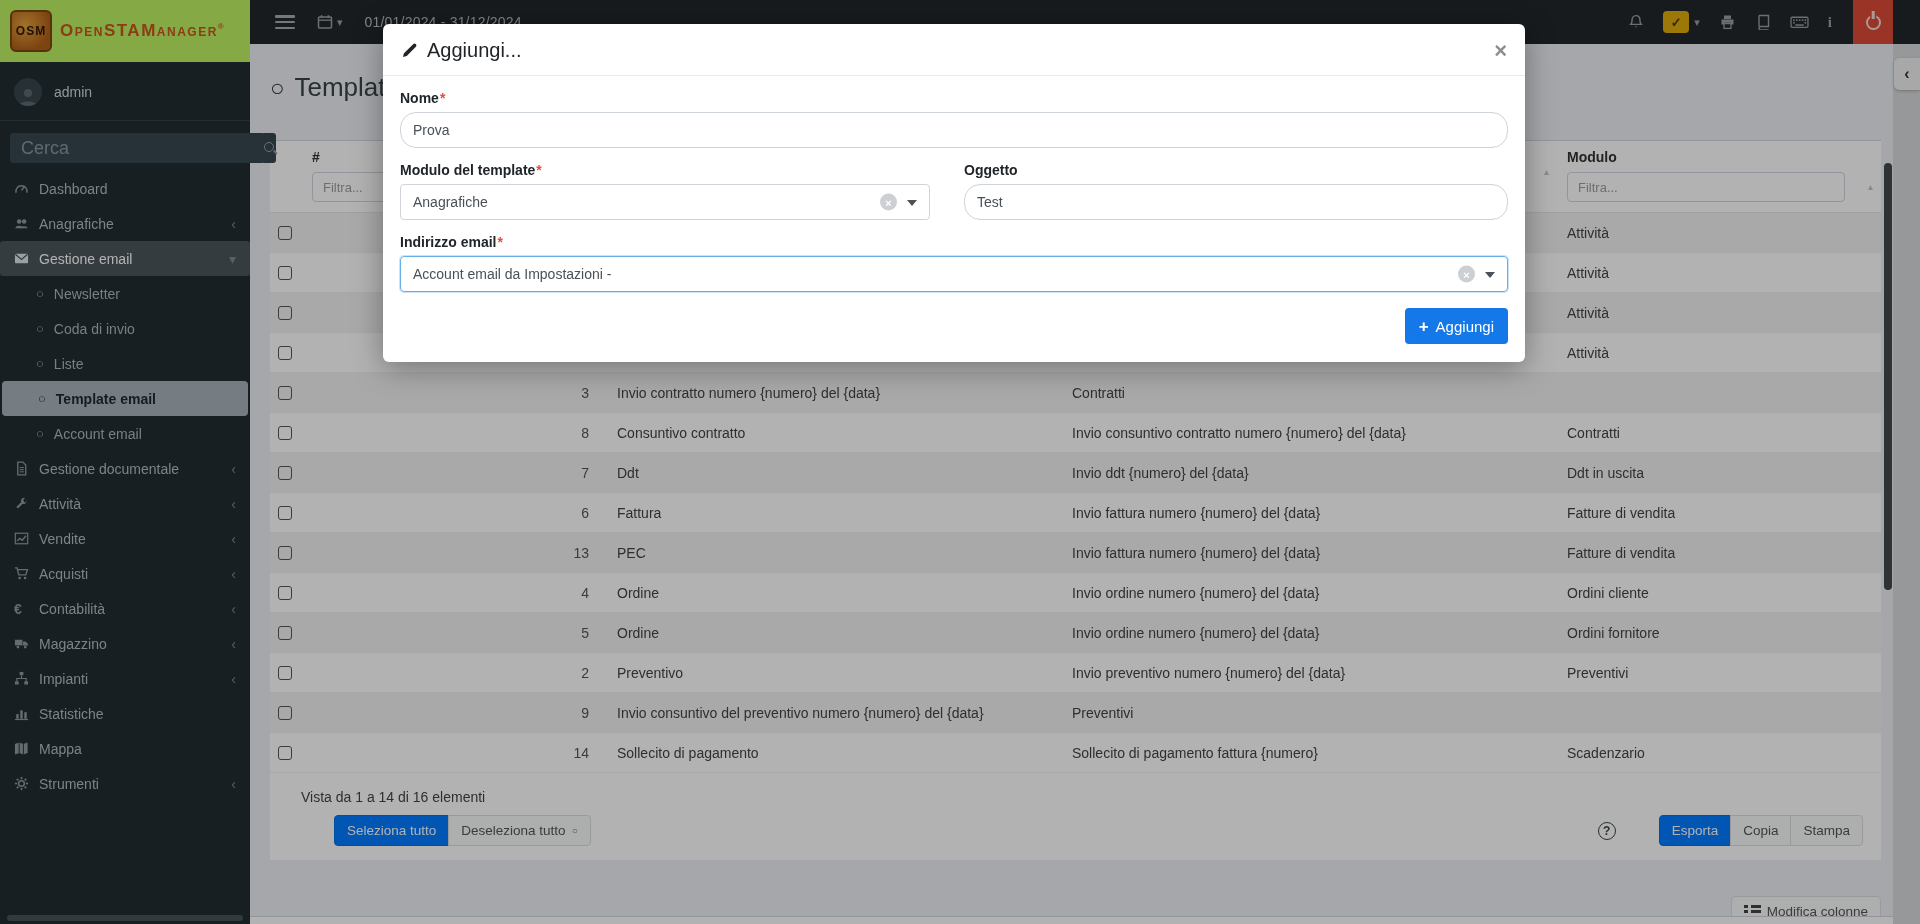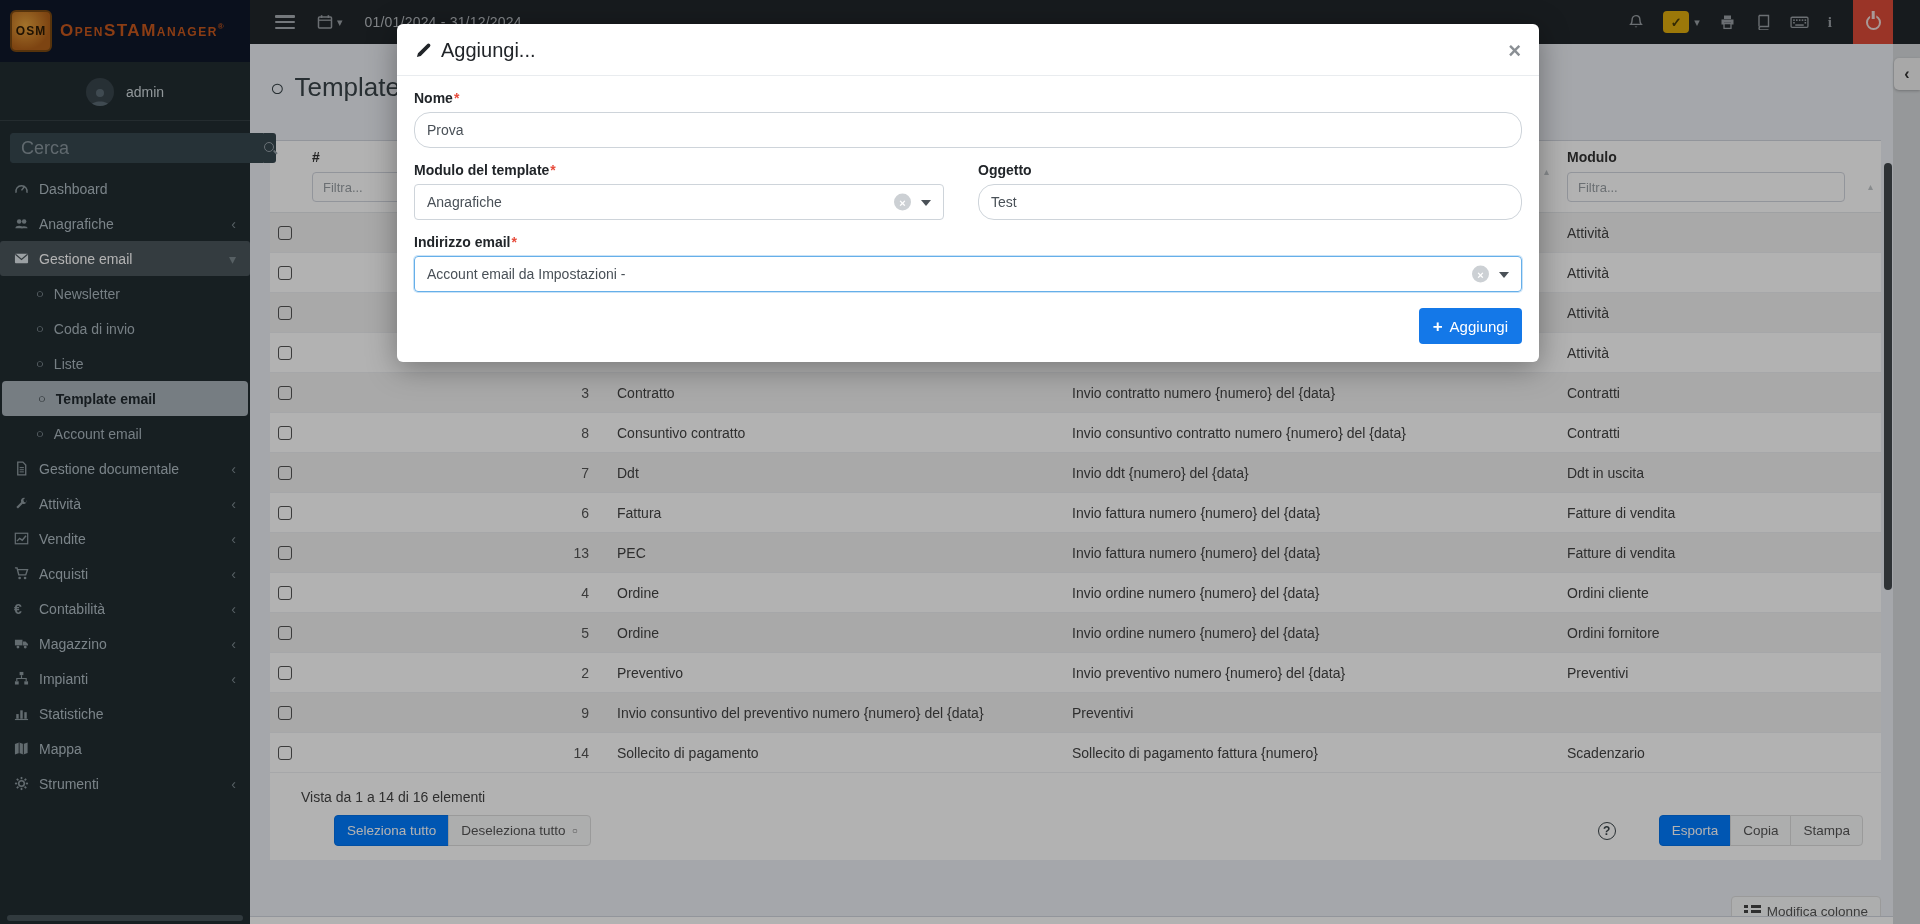--- a/index.html
+++ b/index.html
@@ -18,25 +18,25 @@
   .caret { color:#9aa0a5; font-size:11px; }
   .tb-date { color:#b9bec3; font-size:14px; letter-spacing:.2px; }
   .tb-right { position:absolute; right:27px; top:0; height:44px; display:flex; align-items:center; gap:19px; }
   .badge-btn { background:#e0ac0e; border-radius:4px; width:26px; height:22px; display:flex; align-items:center; justify-content:center; color:#493c07; font-weight:bold; font-size:13px; }
   .power-btn { width:40px; height:44px; background:#dd4b39; display:flex; align-items:center; justify-content:center; }
   .power-glyph { position:relative; width:15px; height:15px; border:2.4px solid #f2dcd9; border-radius:50%; }
   .power-glyph::after { content:""; position:absolute; left:50%; top:-6px; transform:translateX(-50%); width:2.6px; height:8px; background:#f2dcd9; box-shadow:0 0 0 1.6px #dd4b39; }
   svg.ico { display:block; }
 
   
-  .logo { height:62px; display:flex; align-items:center; padding-left:10px; gap:8px; background:#0f172a; }
+  .logo { height:62px; display:flex; align-items:center; padding-left:10px; gap:8px; background:#bef264; }
   .gear-badge { width:42px; height:42px; border-radius:6px; background:radial-gradient(circle at 35% 35%, #e8a33d, #b4621a 70%); display:flex; align-items:center; justify-content:center; color:#2b1a05; font-weight:bold; font-size:12px; letter-spacing:1px; border:2px solid #7c4a12; }
   .brand-name { color:#c8581d; font-weight:bold; font-size:17px; letter-spacing:1.5px; font-variant:small-caps; }
   .brand-name sup { font-size:8px; }
-  .user-row { display:flex; align-items:center; gap:12px; padding:16px 14px 14px; border-bottom:1px solid #343f44;justify-content:center; }
+  .user-row { display:flex; align-items:center; gap:12px; padding:16px 14px 14px; border-bottom:1px solid #343f44; }
   .avatar { width:28px; height:28px; border-radius:50%; background:#39454c; display:flex; align-items:flex-end; justify-content:center; overflow:hidden; }
   .user-name { color:#cfd8dc; font-size:14px; }
   .side-search { display:flex; margin:12px 10px 8px; }
   .side-search input { flex:1; height:30px; background:#374850; border:1px solid #374850; border-radius:3px 0 0 3px; color:#ccc; padding:0 10px; font-size:18px; outline:none; }
   .side-search input::placeholder { color:#8a979e; }
   .side-search button { width:34px; height:30px; background:#374850; border:none; border-radius:0 3px 3px 0; display:flex; align-items:center; justify-content:center; cursor:pointer; }
   .mag { position:relative; width:12px; height:12px; }
   .mag::before { content:""; position:absolute; left:0; top:0; width:8px; height:8px; border:1.8px solid #97a2a8; border-radius:50%; }
   .mag::after { content:""; position:absolute; left:8.5px; top:8.5px; width:4.5px; height:1.8px; background:#97a2a8; transform:rotate(45deg); border-radius:1px; }
   .nav { margin-top:4px; }
@@ -84,21 +84,21 @@
   .page-footer { position:absolute; left:250px; top:916px; width:1643px; height:30px; background:#fff; border-top:1px solid #d2d6de; padding:2px 0 0 30px; }
   .page-footer a { color:#3c8dbc; font-weight:bold; font-size:13px; text-decoration:none; }
 
   
   .vtrack { position:absolute; right:0; top:44px; width:27px; height:880px; background:#d7dadd; z-index:5; }
   .vthumb { position:absolute; right:28px; top:163px; width:8px; height:427px; background:#43484c; border-radius:4px; z-index:6; }
   .side-tab { position:absolute; right:0; top:58px; width:26px; height:32px; background:#f1f1f1; border-radius:5px 0 0 5px; display:flex; align-items:center; justify-content:center; color:#333; font-size:16px; font-weight:bold; z-index:6; box-shadow:0 1px 3px rgba(0,0,0,.25); }
 
   
   .backdrop { position:absolute; inset:0; background:rgba(0,0,0,.3); z-index:800; }
-  .modal { position:absolute; left:397px; top:24px; width:1142px; min-height:322px; background:#fff; border-radius:6px; box-shadow:0 6px 30px rgba(0,0,0,.35); z-index:900; }
+  .modal { position:absolute; left:383px; top:24px; width:1142px; min-height:322px; background:#fff; border-radius:6px; box-shadow:0 6px 30px rgba(0,0,0,.35); z-index:900; }
   .modal-head { display:flex; align-items:center; padding:15px 18px 13px; border-bottom:1px solid #e9ecef; }
   .modal-title { font-size:20px; color:#212529; display:flex; align-items:center; gap:9px; }
   .modal-close { margin-left:auto; font-size:22px; color:#8a8f94; font-weight:bold; line-height:1; cursor:pointer; }
   .modal-body { padding:14px 17px 18px; }
   .f-label { font-size:14px; font-weight:bold; color:#212529; margin-bottom:6px; display:block; }
   .req { color:#e74c3c; margin-left:1px; }
   .f-input { width:100%; height:36px; border:1px solid #ced4da; border-radius:16px; padding:0 12px; font-size:14px; color:#495057; outline:none; }
   .two-col { display:grid; grid-template-columns:530px 1fr; column-gap:34px; margin-top:14px; }
   .sel2 { position:relative; width:100%; height:36px; border:1px solid #ced4da; border-radius:4px; display:flex; align-items:center; padding:0 58px 0 12px; font-size:14px; color:#495057; cursor:pointer; }
   .sel2.focus { border-color:#66afe9; box-shadow:0 0 0 1px rgba(102,175,233,.35); }
@@ -385,21 +385,20 @@
     <div class="trow">
         <span class="cbx"></span>
         <span class="cell id">12</span>
         <span class="cell">Sede intervento</span>
         <span class="cell">Intervento numero {numero} del {data} {data}</span>
         <span class="cell">Attività</span>
       </div>
     <div class="trow">
         <span class="cbx"></span>
         <span class="cell id">3</span>
-        <span class="cell">Contratto</span>
         <span class="cell">Invio contratto numero {numero} del {data}</span>
         <span class="cell">Contratti</span>
       </div>
     <div class="trow">
         <span class="cbx"></span>
         <span class="cell id">8</span>
         <span class="cell">Consuntivo contratto</span>
         <span class="cell">Invio consuntivo contratto numero {numero} del {data}</span>
         <span class="cell">Contratti</span>
       </div>

